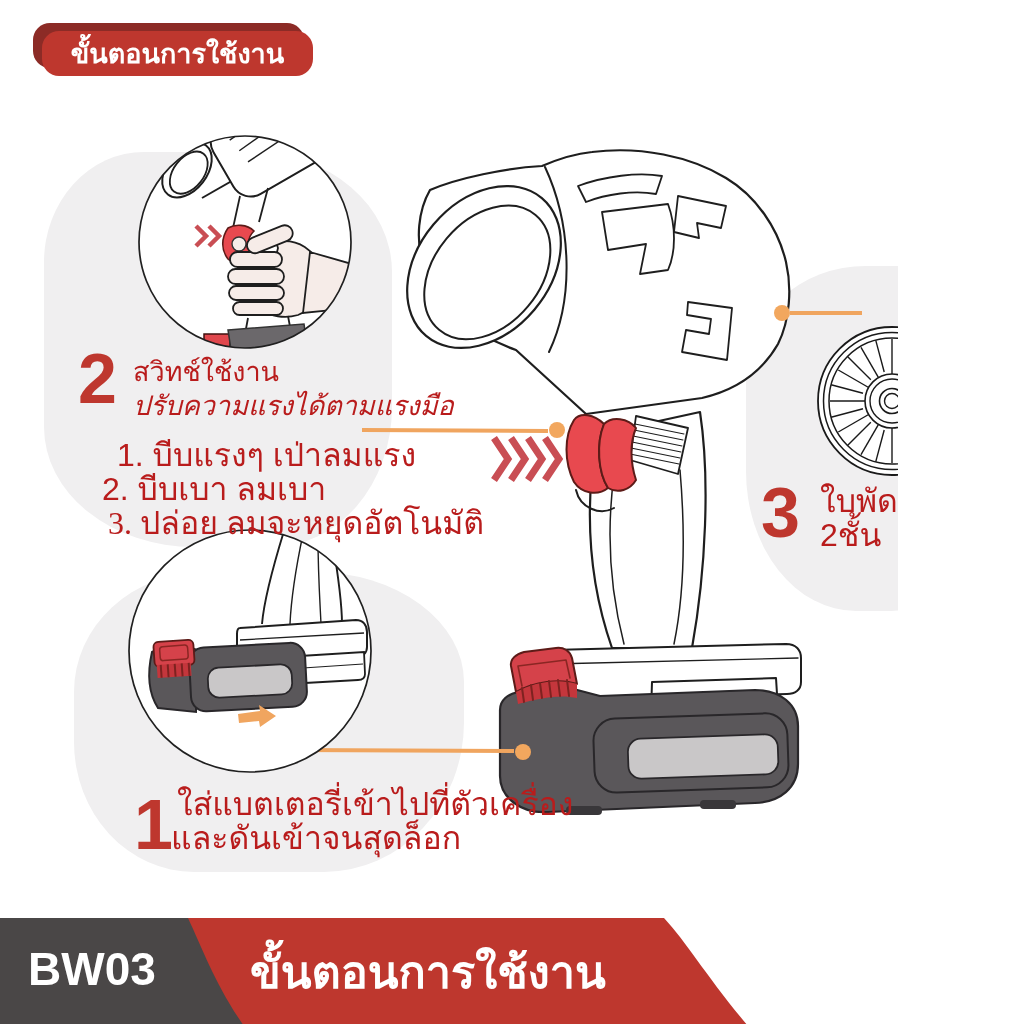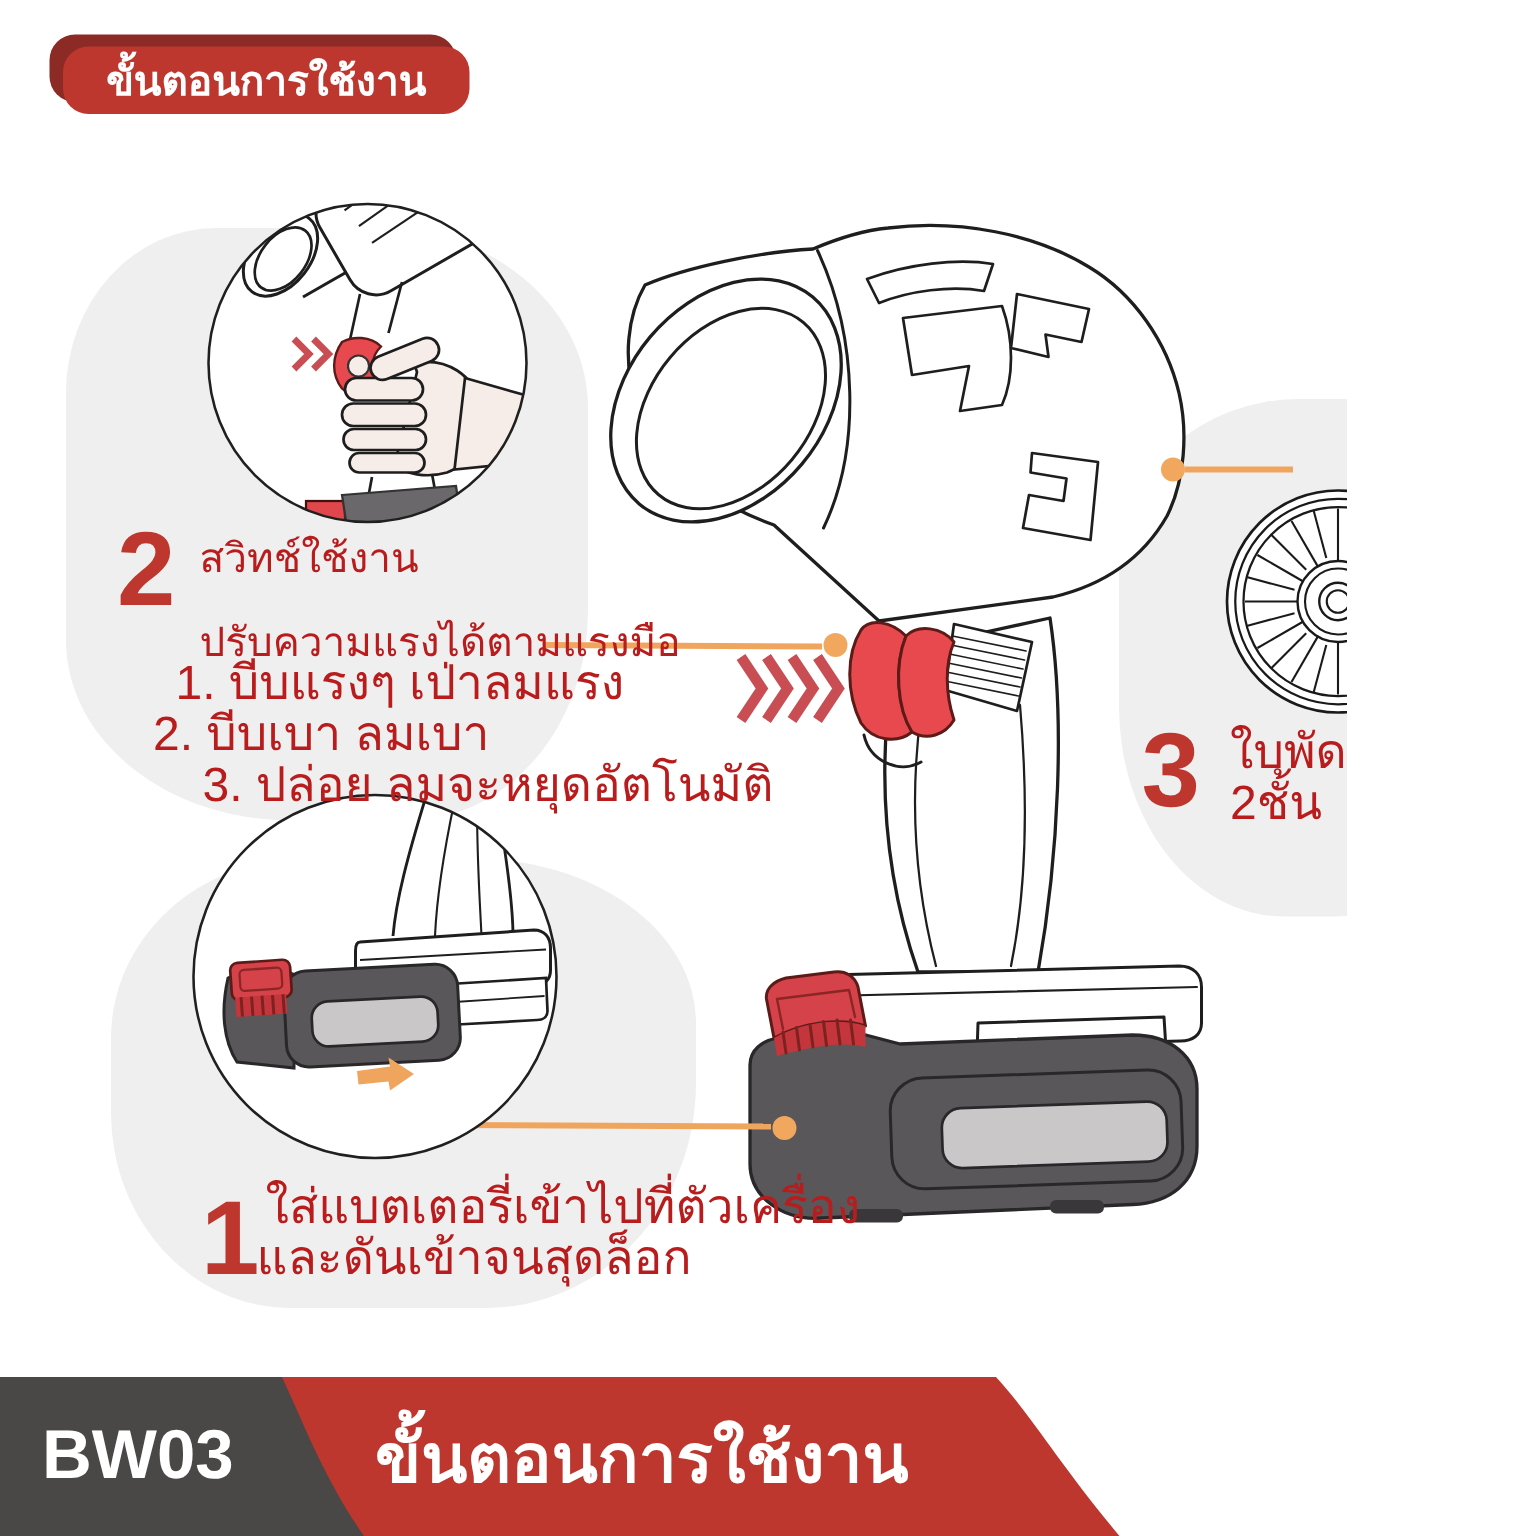--- a/index.html
+++ b/index.html
@@ -254,24 +254,24 @@
     </g>
 
     <g>
       <path d="M 140,918 L 664,918 C 688,944 706,976 748,1026 L 140,1026 Z" fill="#be372e"></path>
       <path d="M -2,918 L 188,918 C 203,950 216,986 244,1026 L -2,1026 Z" fill="#4a4747"></path>
     </g>
   </svg>
 
   <div class="txt num" style="left:78px;top:344px;">2</div>
   <div class="txt thai-head" style="left:133px;top:355px;">สวิทช์ใช้งาน</div>
-  <div class="txt thai-head" style="left:133px;top:411px;">ปรับความแรงได้ตามแรงมือ</div>
+  <div class="txt thai-head" style="left:133px;top:389px;font-style:italic;">ปรับความแรงได้ตามแรงมือ</div>
   <div class="txt thai" style="left:117px;top:438px;">1. บีบแรงๆ เป่าลมแรง</div>
   <div class="txt thai" style="left:102px;top:472px;">2. บีบเบา ลมเบา</div>
-  <div class="txt thai" style="left:135px;top:506px;">3. ปล่อย ลมจะหยุดอัตโนมัติ</div>
+  <div class="txt thai" style="left:108px;top:506px;font-family:Liberation Serif, serif;">3. ปล่อย ลมจะหยุดอัตโนมัติ</div>
 
   <div class="txt num" style="left:761px;top:478px;">3</div>
   <div class="txt thai" style="left:820px;top:484px;">ใบพัด 2ชั้น</div>
 
   <div class="txt num" style="left:134px;top:790px;">1</div>
   <div class="txt thai" style="left:177px;top:787px;">ใส่แบตเตอรี่เข้าไปที่ตัวเครื่อง</div>
   <div class="txt thai" style="left:171px;top:821px;">และดันเข้าจนสุดล็อก</div>
 
   <div id="footer-model" class="footer-text">BW03</div>
   <div id="footer-title" class="footer-text">ขั้นตอนการใช้งาน</div>

